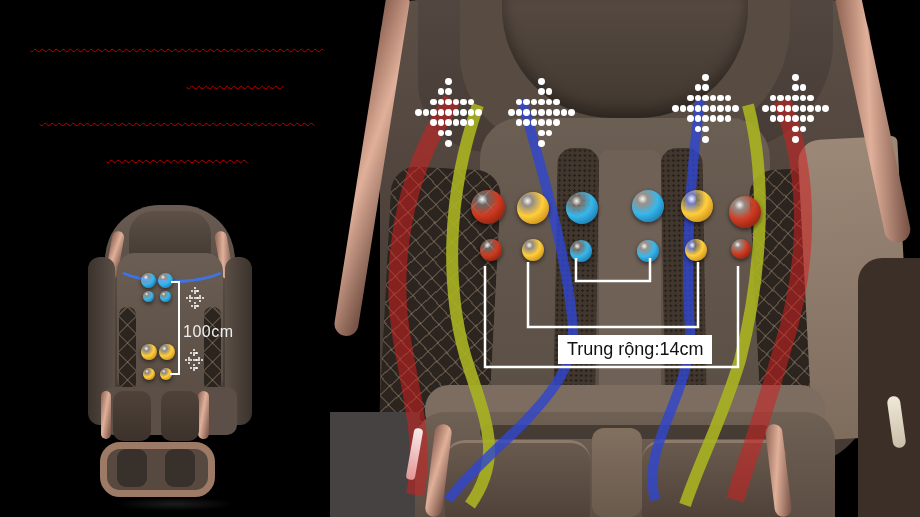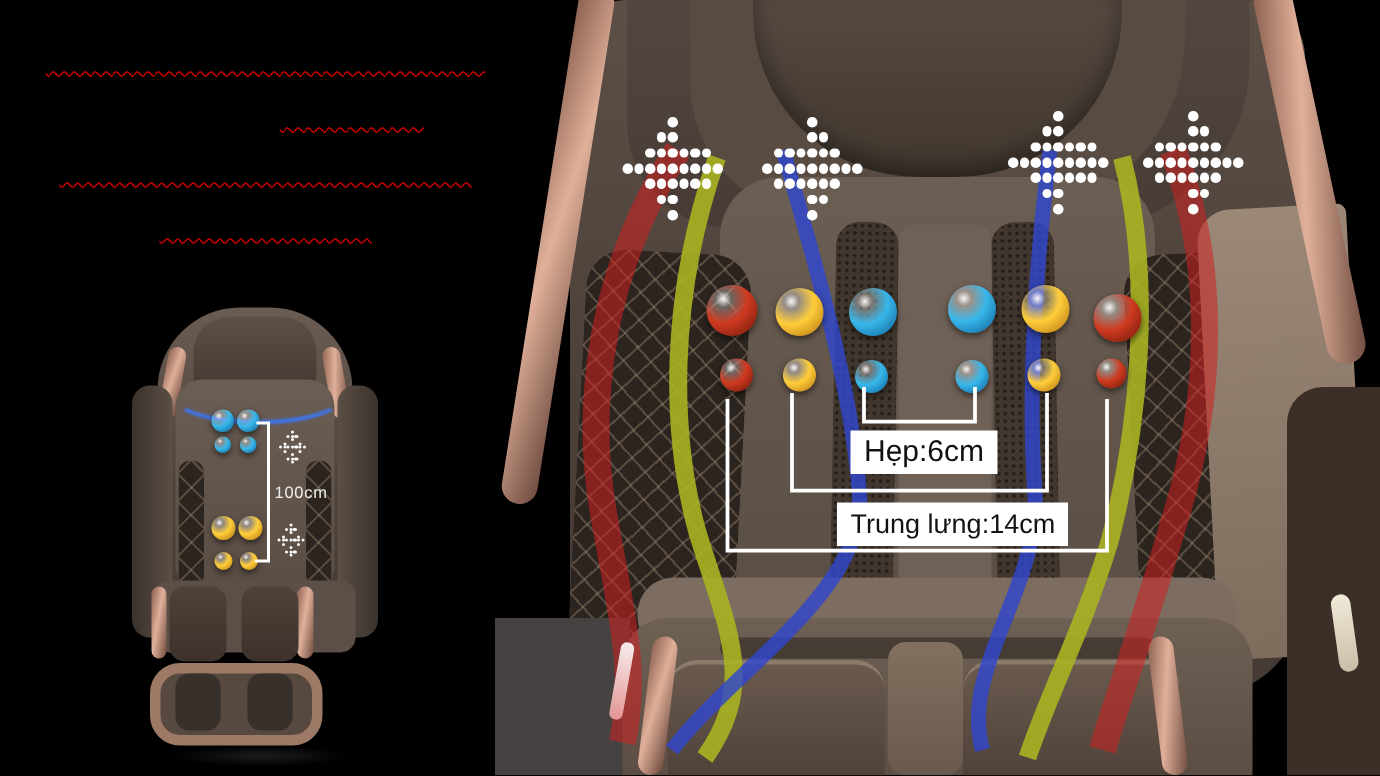--- a/index.html
+++ b/index.html
@@ -32,21 +32,21 @@
   
   .ball{position:absolute;border-radius:50%;box-shadow:0 2px 4px rgba(0,0,0,.55);}
 
   
   .m-label{position:absolute;background:var(--label-bg,#fff);color:var(--label-text,#111);
     font-size:19px;line-height:25px;padding:2px 9px;white-space:pre;}
   .m-label .wavy{text-underline-offset:3px;}
   .bracket{stroke:var(--bracket,#fff);stroke-width:2.5;fill:none;}
   .bracket-thin{stroke:var(--bracket,#fff);stroke-width:2;fill:none;}
 
-  .height-label{position:absolute;color:#eeeeee;font-size:11px;letter-spacing:.5px;}
+  .height-label{position:absolute;color:#eeeeee;font-size:16px;letter-spacing:.5px;}
 
   
   .arc{position:absolute;border:3px solid transparent;border-radius:50%;filter:blur(.6px);}
 </style>
 </head>
 <body>
 
 <div class="stage" style="--bg: #000000; --title-color: #f6cfc0; --squiggle: #c00000; --label-bg: #ffffff; --label-text: #111111; --bracket: #ffffff; --dot: #ffffff;">
 
   <div class="title-block">
@@ -315,16 +315,15 @@
         <div class="ball" style="left: 355px; top: 239px; width: 22px; height: 22px; background: radial-gradient(circle at 33% 28%, rgba(255, 255, 255, 0.95), rgba(255, 255, 255, 0.3) 16%, rgb(255, 206, 58) 48%, rgb(176, 111, 12) 100%);"></div>
         <div class="ball" style="left: 401px; top: 239px; width: 20px; height: 20px; background: radial-gradient(circle at 33% 28%, rgba(255, 255, 255, 0.95), rgba(255, 255, 255, 0.3) 16%, rgb(207, 58, 32) 48%, rgb(106, 22, 8) 100%);"></div>
       </div>
 
     <svg class="abs" style="left:0;top:0;" width="590" height="517">
       <polyline class="bracket" points="246,258 246,281 320,281 320,258"></polyline>
       <polyline class="bracket" points="198,262 198,327 368,327 368,262"></polyline>
       <polyline class="bracket" points="155,266 155,367 408,367 408,266"></polyline>
     </svg>
 
-    <div class="m-label" style="left:237px;top:287px;font-size:20px;"><span>Hẹp:6cm</span></div>
-    <div class="m-label" style="left:228px;top:335px;font-size:18px;"><span>Trung lưng:14cm</span></div>
+    <div class="m-label" style="left:228px;top:335px;font-size:18px;"><span>Trung rộng:14cm</span></div>
   </div>
 </div>
 
 </body></html>

